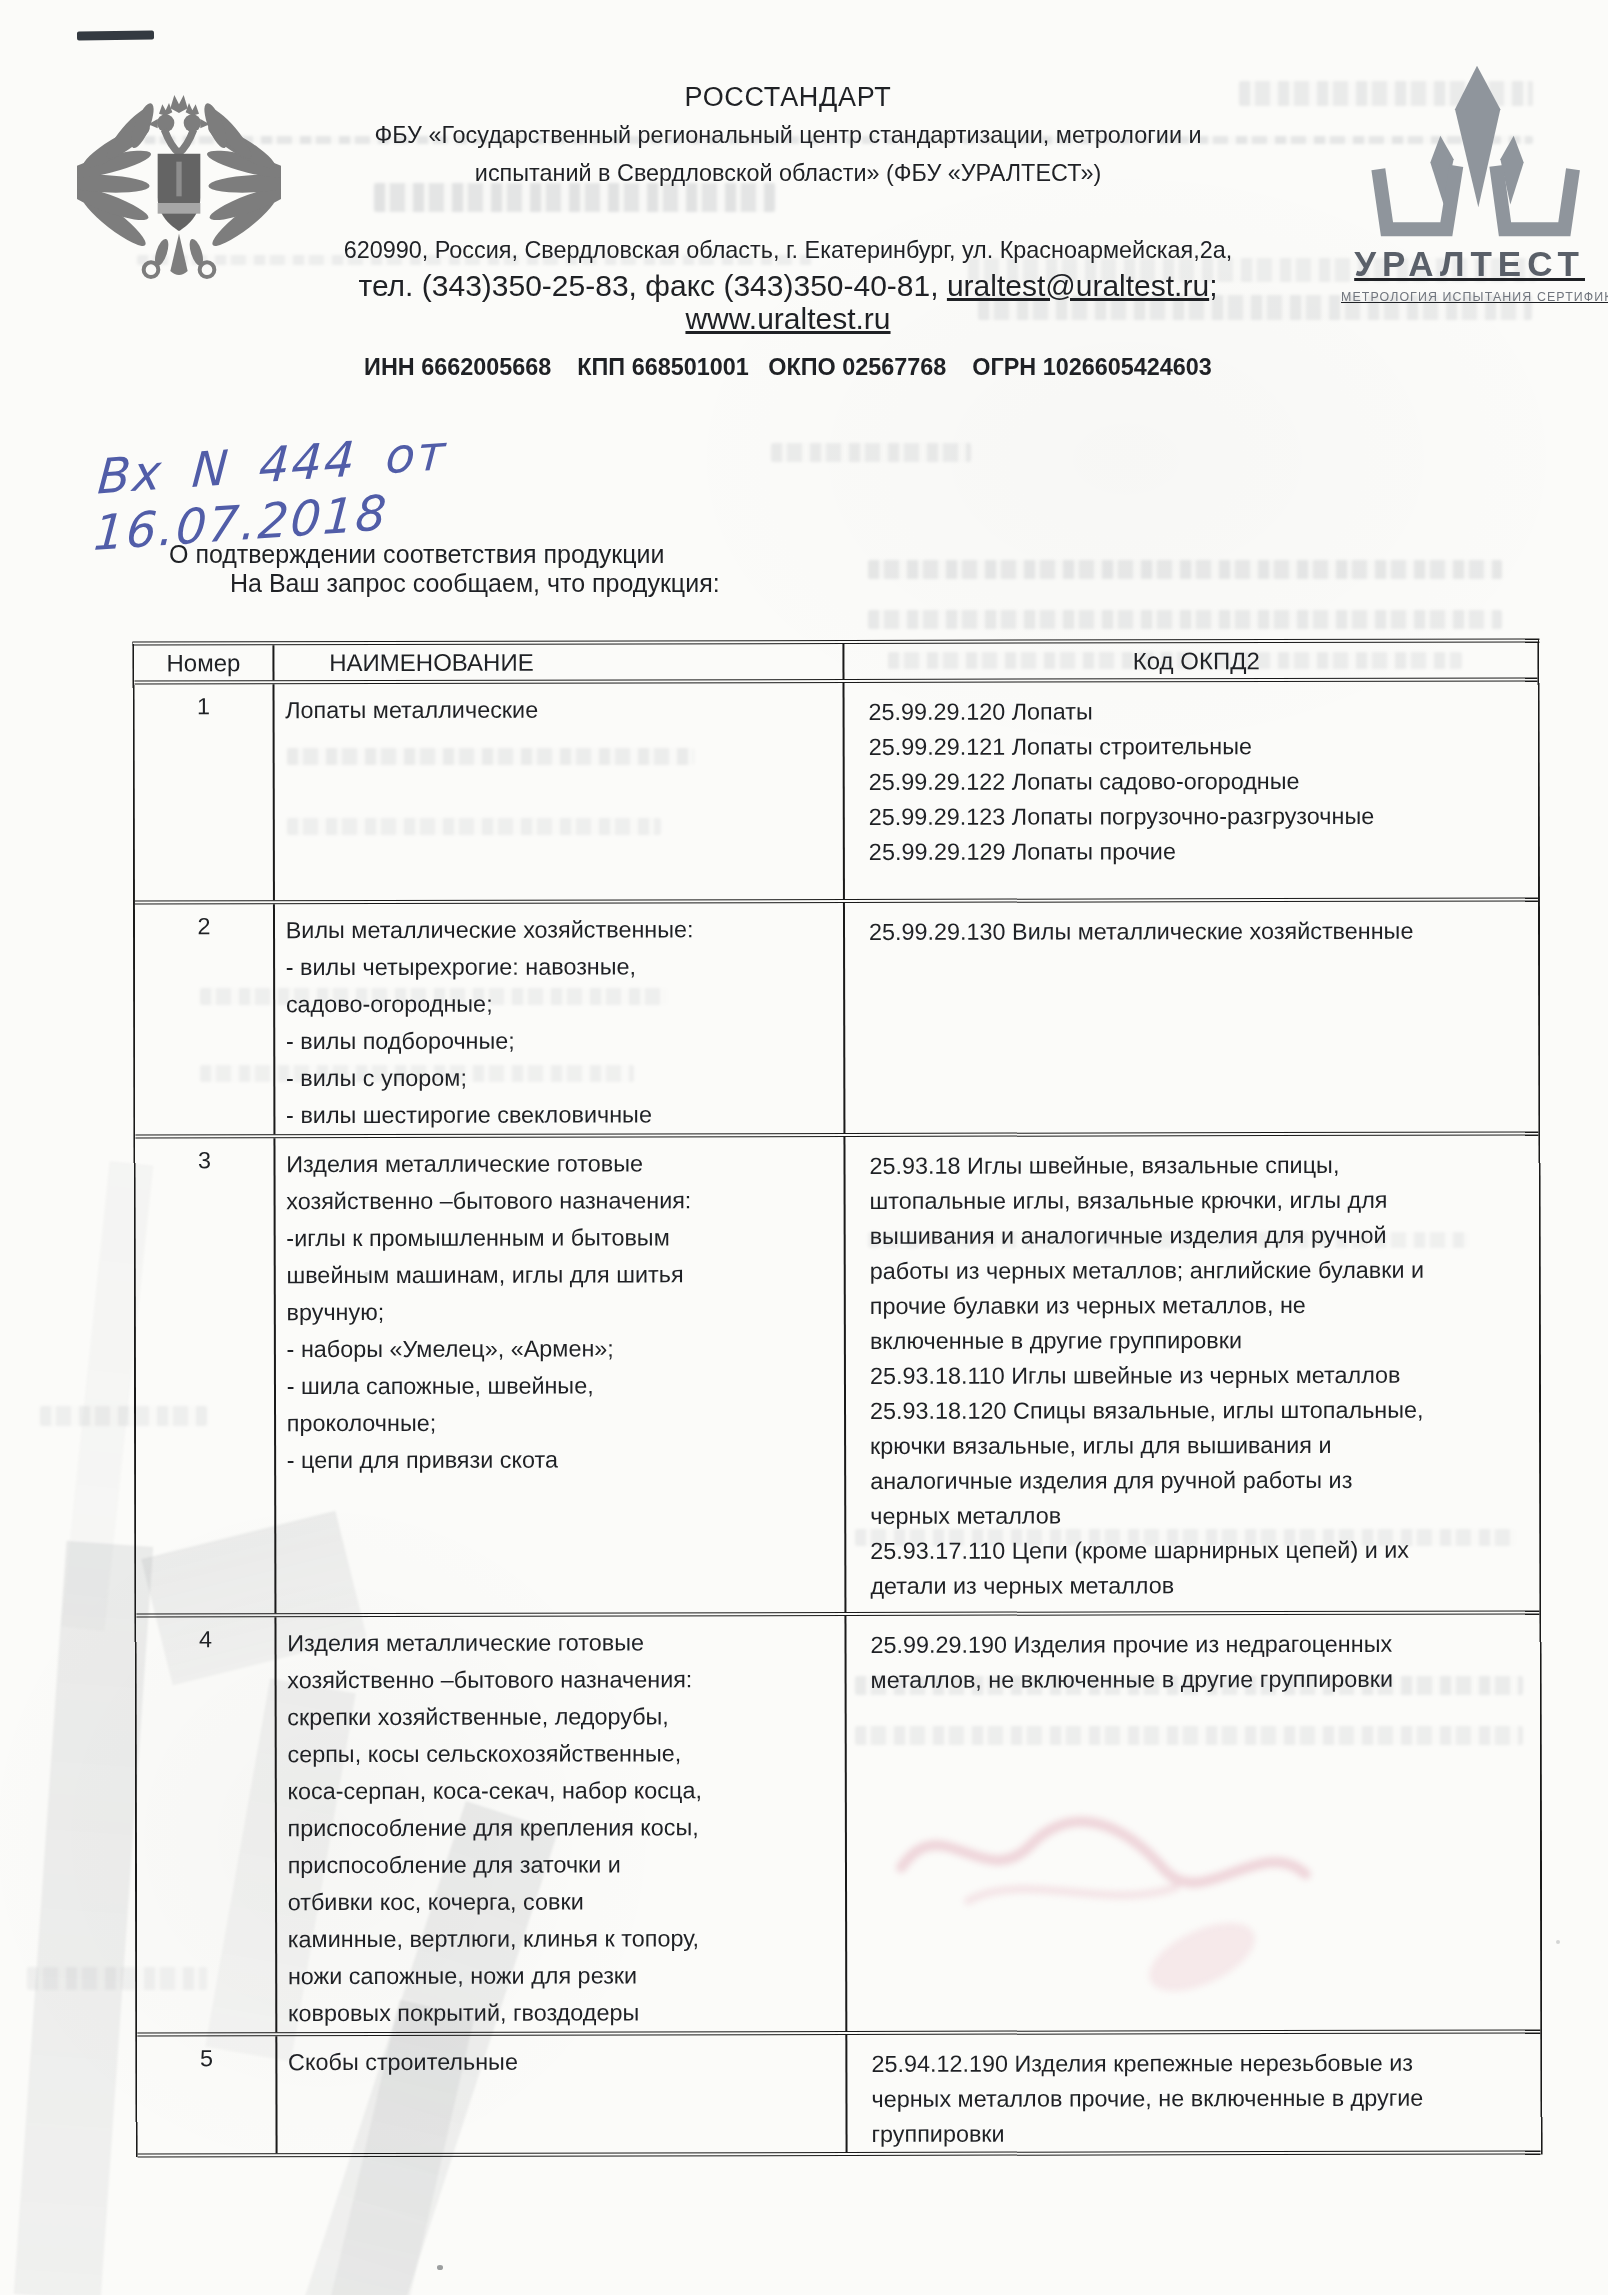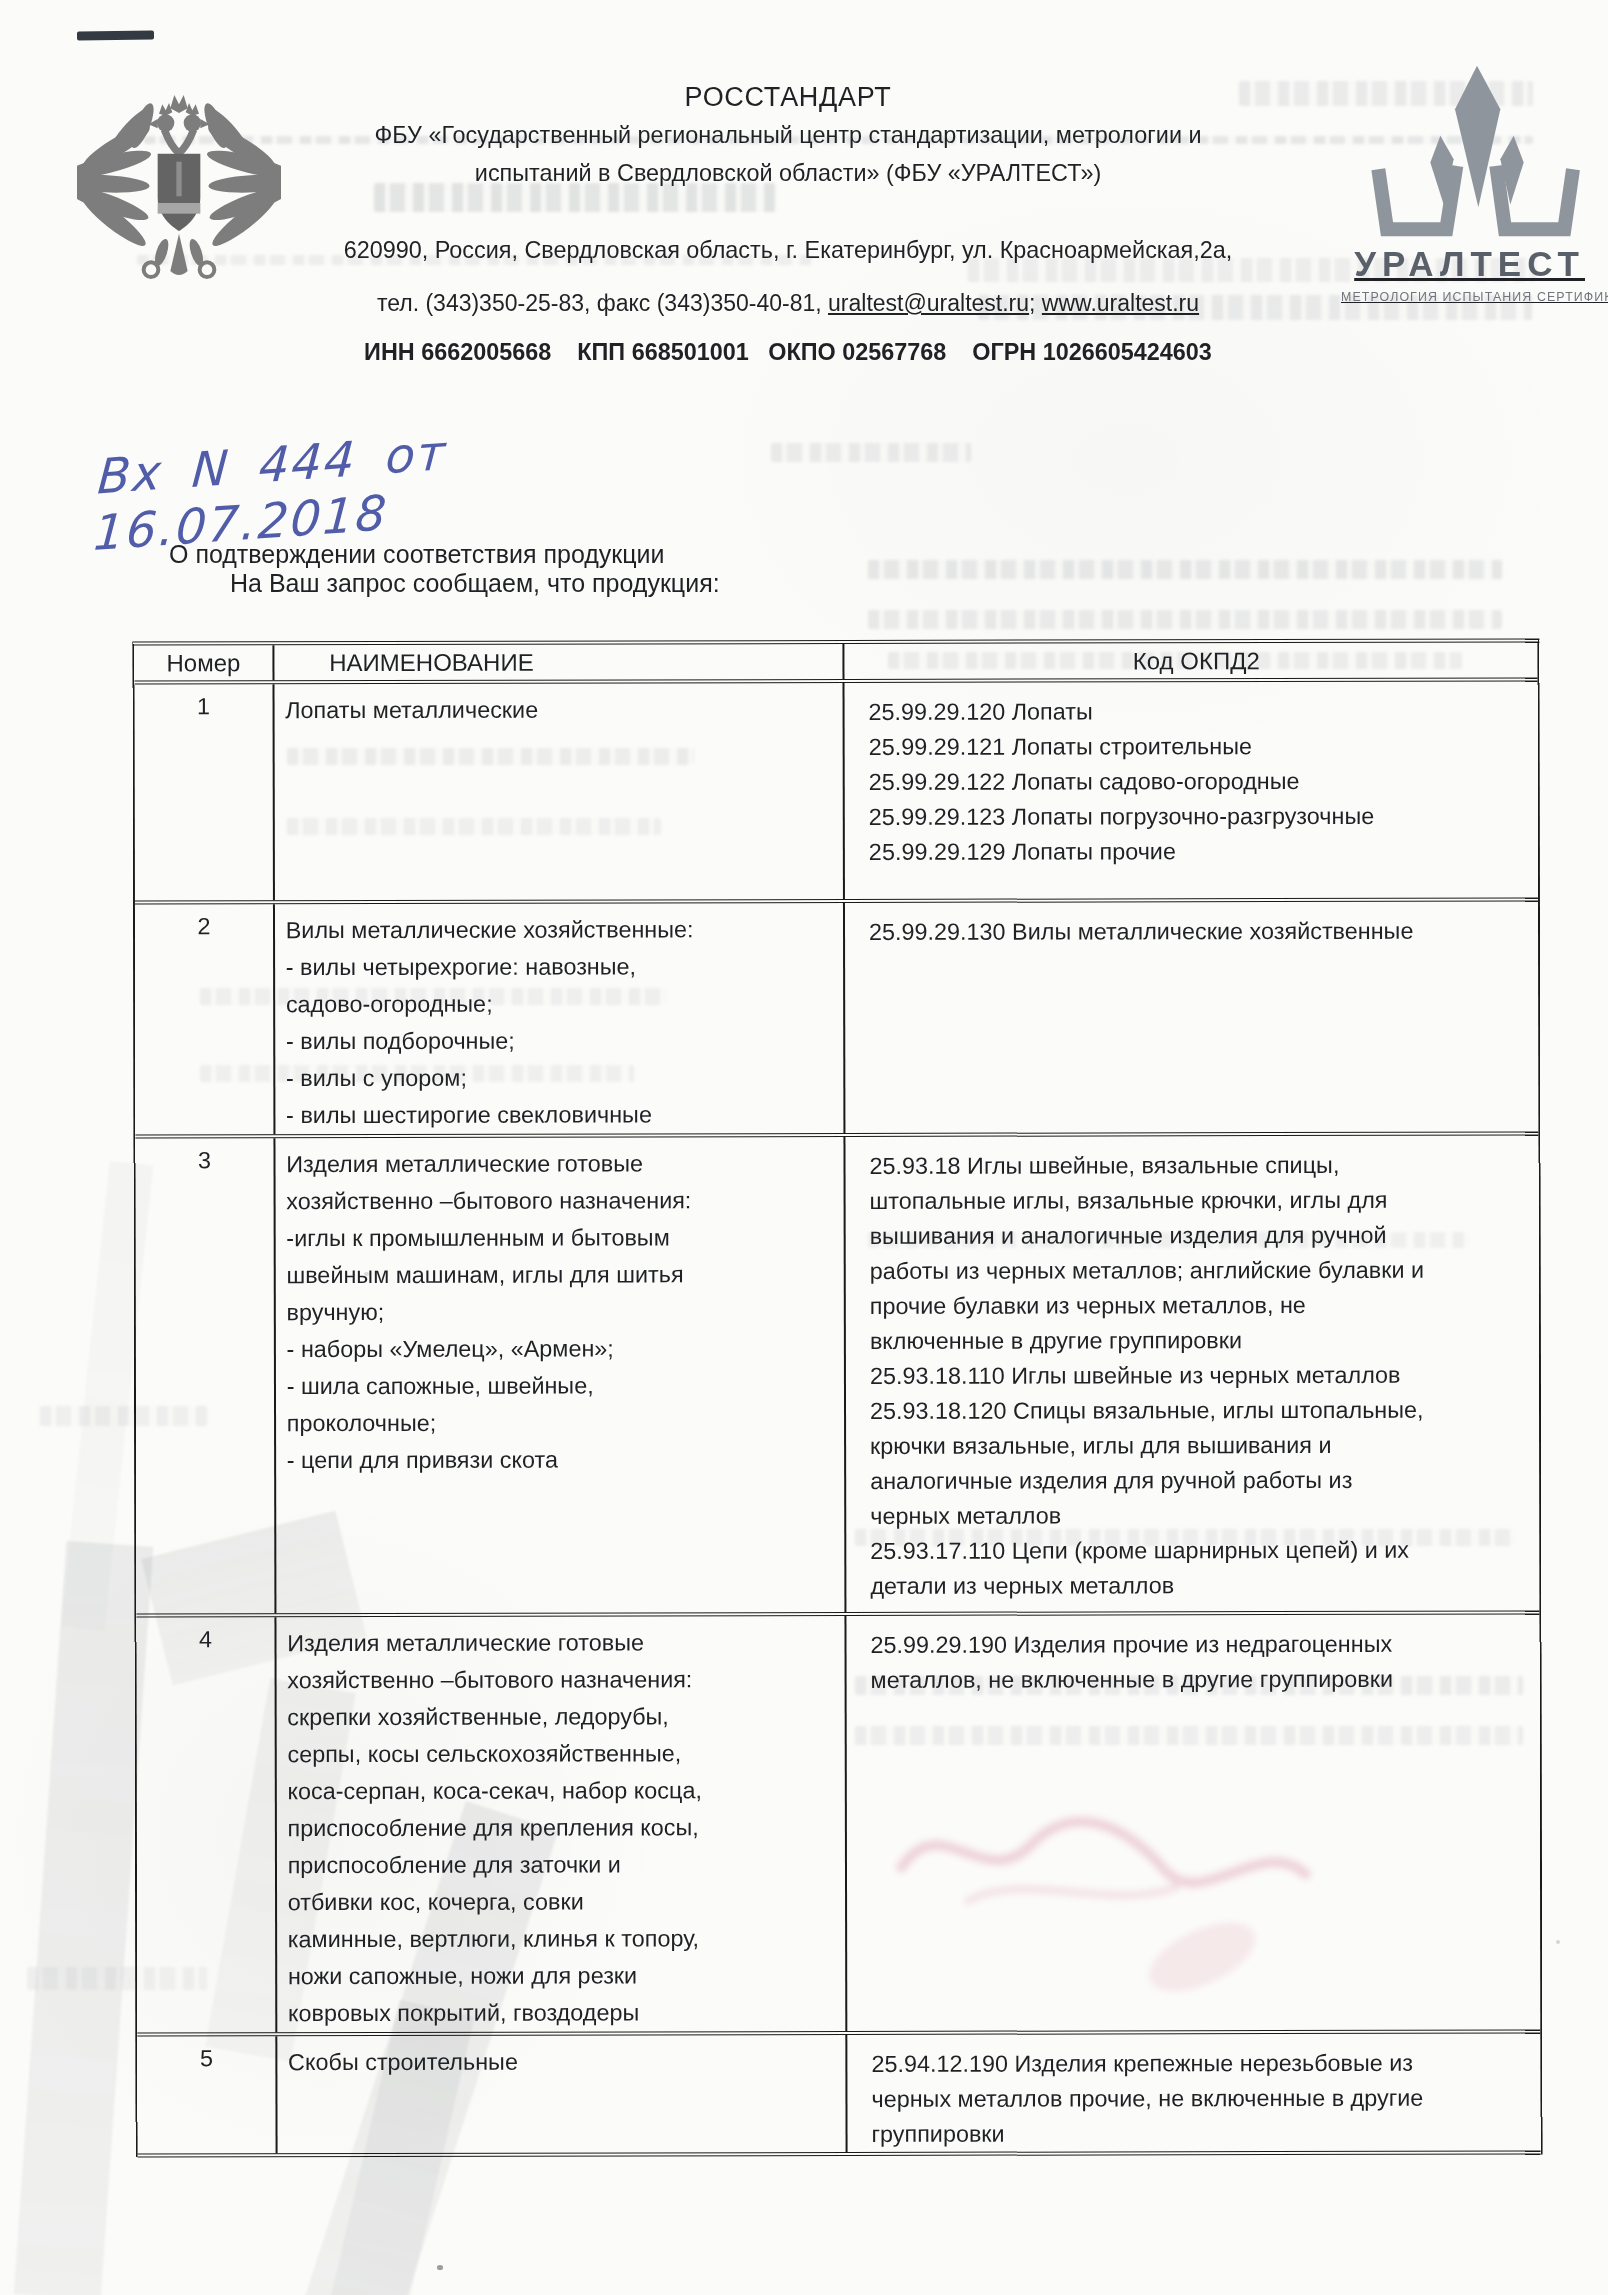--- a/index.html
+++ b/index.html
@@ -25,21 +25,21 @@
   }
   .stripe{position:absolute; background:linear-gradient(180deg, rgba(100,105,112,.85), rgba(100,105,112,.55)); filter:blur(1px);}
   .scanbar{position:absolute; left:77px; top:31px; width:77px; height:8.7px; background:#343a41; border-radius:2px; transform:rotate(-.6deg);}
   .speck{position:absolute;background:rgba(60,65,70,.5);border-radius:50%;}
   .pink-smudge{position:absolute; filter:blur(3.3px); opacity:.5;}
   
   .lh-center{position:absolute; left:287px; top:79px; width:1002px; text-align:center;}
   .lh-agency{font-size:27px; letter-spacing:0.7px; line-height:37px;}
   .lh-org{font-size:23.4px; line-height:38px;}
   .lh-addr{font-size:23.4px; line-height:33px; margin-top:42px;}
-  .lh-contacts{font-size:23px; line-height:33px; margin-top:20px;}
+  .lh-contacts{font-size:30px; line-height:33px; margin-top:2px;}
   .lh-req{font-size:23.4px; line-height:33px; margin-top:16px; white-space:pre;font-weight:bold;}
   .u{text-decoration:underline;}
   .emblem{position:absolute; left:77px; top:75px;}
   .logo{position:absolute; left:1341px; top:59px; width:244px; text-align:right;text-decoration:underline;}
   .logo-name{font-size:35px; font-weight:bold; letter-spacing:6px; color:var(--logo_text_gray,#5a6069); margin-top:4px;}
   .logo-tagline{font-size:12.4px; letter-spacing:1.1px; color:#70757d; margin-top:6px; white-space:nowrap;}
   
   .refblock{position:absolute; left:169px; top:395px; font-size:25px; line-height:38px;}
   .handwriting{
     position:absolute; left:92px; top:449px; width:601px;

